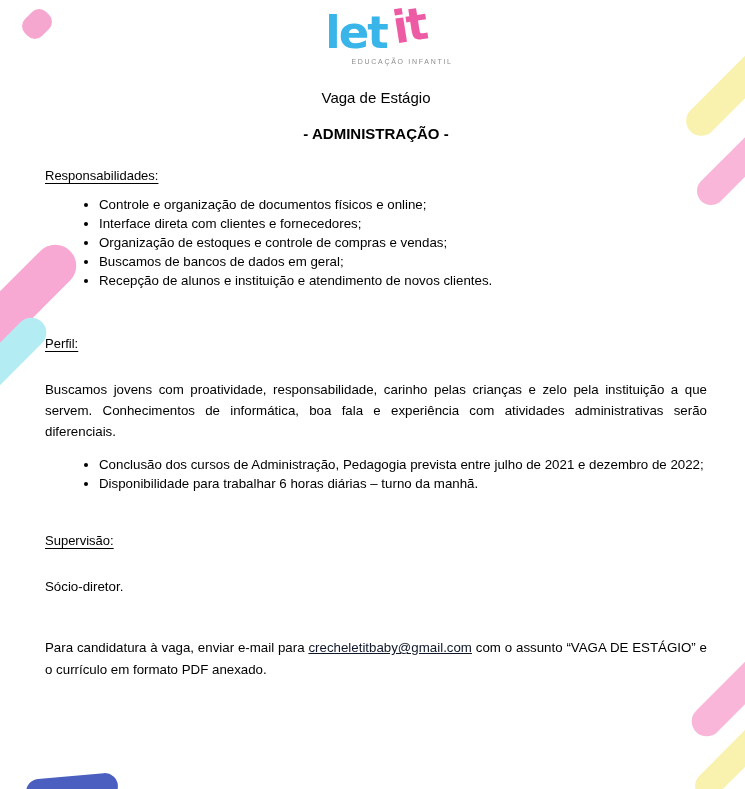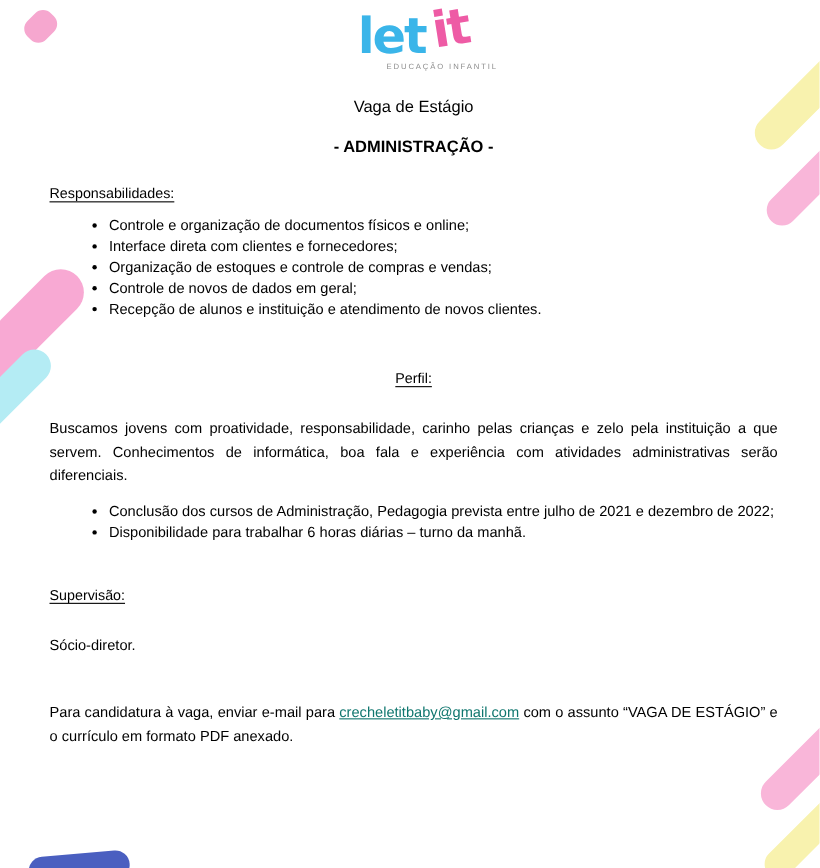--- a/index.html
+++ b/index.html
@@ -49,21 +49,21 @@
 
   .doc-title    { text-align: center; font-weight: normal; font-size: 15px; margin-top: 24px; }
   .doc-subtitle { text-align: center; font-weight: bold; font-size: 15px; margin-top: 19px; }
 
   .section-heading {
     font-size: 13px;
     text-decoration: underline;
     text-underline-offset: 3px;
   }
   .h-resp   { margin-top: 26px; }
-  .h-perfil { margin-top: 46px; text-align: center; }
+  .h-perfil { margin-top: 46px; }
   .h-req    { margin-top: 38px; }
   .h-sup    { margin-top: 40px; }
 
   ul.bullets { margin: 12px 0 0 0; padding-left: 54px; font-size: 13.3px; }
   ul.bullets li { line-height: 19px; }
   ul.bullets li + li { margin-top: 0; }
 
   .para {
     font-size: 13.3px;
     line-height: 21px;
@@ -72,21 +72,21 @@
   }
   .plain { text-align: left; }
 
   .apply {
     font-size: 13.3px;
     line-height: 22px;
     margin-top: 40px;
     text-align: justify;
   }
   .apply a {
-    color: #0f766e;
+    color: #0f172a;
     text-decoration: underline;
     cursor: pointer;
   }
 </style>
 </head>
 <body>
 
 <div class="decor d-tl-pink"></div>
 <div class="decor d-tr-yellow"></div>
 <div class="decor d-tr-pink"></div>
@@ -104,21 +104,21 @@
   </div>
 
   <div class="doc-title">Vaga de Estágio</div>
   <div class="doc-subtitle">- ADMINISTRAÇÃO -</div>
 
   <div class="section-heading h-resp">Responsabilidades:</div>
   <ul class="bullets">
     <li>Controle e organização de documentos físicos e online;</li>
     <li>Interface direta com clientes e fornecedores;</li>
     <li>Organização de estoques e controle de compras e vendas;</li>
-    <li>Controle de novos de dados em geral;</li>
+    <li>Buscamos de bancos de dados em geral;</li>
     <li>Recepção de alunos e instituição e atendimento de novos clientes.</li>
   </ul>
 
   <div class="section-heading h-perfil">Perfil:</div>
   <p class="para">Buscamos jovens com proatividade, responsabilidade, carinho pelas crianças e zelo pela instituição a que servem. Conhecimentos de informática, boa fala e experiência com atividades administrativas serão diferenciais.</p>
 
   <ul class="bullets">
     <li>Conclusão dos cursos de Administração, Pedagogia prevista entre julho de 2021 e dezembro de 2022;</li>
     <li>Disponibilidade para trabalhar 6 horas diárias – turno da manhã.</li>
   </ul>

